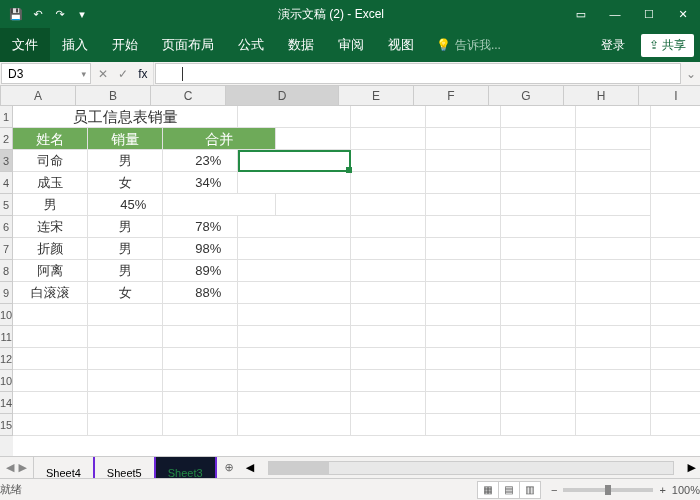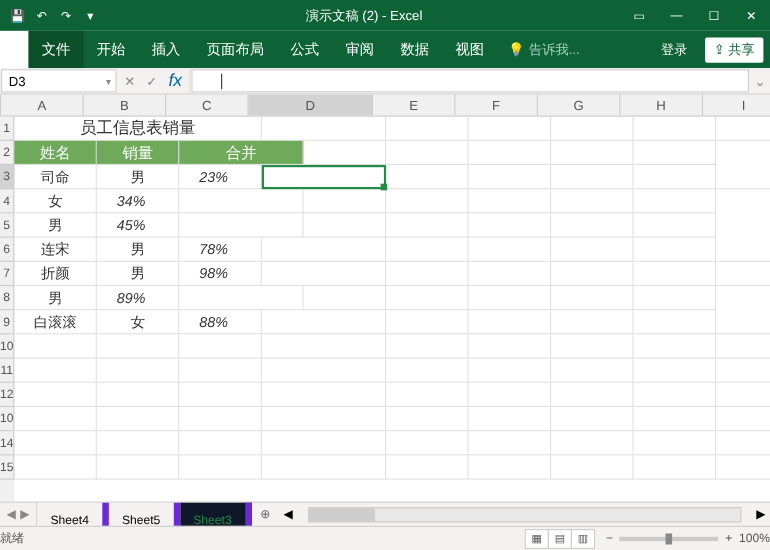--- a/index.html
+++ b/index.html
@@ -7,35 +7,35 @@
 
 
 .titlebar { background: #0e6336; height: 28px; display: flex; align-items: center; color: #fff; }
 .qat { display: flex; align-items: center; gap: 6px; padding: 0 8px; }
 .qat .ic { width: 16px; height: 16px; display: flex; align-items: center; justify-content: center; font-size: 11px; }
 .title-center { flex: 1; text-align: center; font-size: 12px; }
 .winbtns { display: flex; }
 .winbtns div { width: 34px; height: 28px; display: flex; align-items: center; justify-content: center; font-size: 11px; }
 
 
-.ribbon { background: #0e6336; height: 34px; display: flex; align-items: center; padding: 0 6px 0 0; color: #fff; margin-left: 26px; }
+.ribbon { background: #0e6336; height: 34px; display: flex; align-items: center; padding: 0 6px 0 0; color: #fff; }
 .tab { padding: 0 12px; height: 34px; display: flex; align-items: center; font-size: 13px; cursor: pointer; }
 .file-tab { background: #0a5129; }
 .tellme { display: flex; align-items: center; gap: 4px; padding: 0 10px; color: #a8cdb9; font-size: 12px; }
 .spacer { flex: 1; }
 .login { padding: 0 10px; font-size: 12px; }
 .share { background: #fff; color: #0e6336; padding: 3px 8px; border-radius: 2px; margin-left: 6px; display: flex; align-items: center; gap: 3px; font-size: 12px; }
 
 
 .formula-row { display: flex; height: 24px; border-bottom: 1px solid #ccc; align-items: stretch; background: #f3f2f1; }
-.namebox { width: 105px; border: 1px solid #ccc; background: #fff; display: flex; align-items: center; padding: 0 6px; margin: 1px; font-size: 12px; position: relative; }
+.namebox { width: 90px; border: 1px solid #ccc; background: #fff; display: flex; align-items: center; padding: 0 6px; margin: 1px; font-size: 12px; position: relative; }
 .namebox::after { content: "▾"; position: absolute; right: 4px; color: #888; font-size: 9px; }
 .fbtngroup { display: flex; align-items: center; border-right: 1px solid #ddd; padding: 0 6px; gap: 10px; }
 .fbtn { color: #888; font-size: 12px; }
-.fxlabel { font-style: italic; font-size: 16px; color: #0369a1; }
+.fxlabel { font-size: 12px; color: #0f172a; }
 .formula-input { flex: 1; background: #fff; border: 1px solid #ccc; margin: 1px; display: flex; align-items: center; padding: 0 8px; position: relative; }
 .cursor-line { width: 1px; height: 14px; background: #333; margin-left: 18px; }
 .expand-fb { width: 18px; display: flex; align-items: center; justify-content: center; color: #888; }
 
 
 .grid-wrap { flex: 1; display: flex; flex-direction: column; overflow: hidden; position: relative; }
 .colhdr-row { display: flex; height: 20px; background: #f0f0f0; border-bottom: 1px solid #ccc; }
 .selectall { width: 24px; border-right: 1px solid #ccc; background: #f0f0f0; position: relative; }
 .selectall::after { content: ""; position: absolute; right: 2px; bottom: 2px; border: 5px solid transparent; border-right-color: #aaa; border-bottom-color: #aaa; }
 .colhdr { flex: 0 0 75px; border-right: 1px solid #ccc; text-align: center; line-height: 20px; color: #555; font-size: 12px; }
@@ -45,29 +45,29 @@
 .grid-body { flex: 1; display: flex; overflow: hidden; }
 .rowhdrs { width: 24px; display: flex; flex-direction: column; background: #f0f0f0; }
 .rowhdr { height: 22px; border-bottom: 1px solid #ccc; border-right: 1px solid #ccc; text-align: center; line-height: 22px; color: #555; font-size: 11px; }
 .rowhdr.sel { background: #d2d2d2; }
 .cells { flex: 1; position: relative; }
 .row { display: flex; height: 22px; }
 .cell { flex: 0 0 75px; border-right: 1px solid #e0e0e0; border-bottom: 1px solid #e0e0e0; padding: 0 4px; line-height: 22px; font-size: 13px; color: #333; text-align: center; overflow: hidden; white-space: nowrap; }
 .cell.wide { flex: 0 0 113px; }
 .merge-title { flex: 0 0 225px; font-size: 15px; }
 .hdr-cell { background: #6eaa59; color: #fff; font-size: 14px; }
-.pct { text-align: center; padding-right: 16px; font-style: italic; }
+.pct { text-align: right; padding-right: 16px; }
 
 .selection { position: absolute; border: 2px solid #238b45; background: rgba(255,255,255,0); pointer-events: none; }
 .fill-handle { position: absolute; width: 6px; height: 6px; background: #238b45; bottom: -3px; right: -3px; }
 
 
 .sheetbar { height: 22px; border-top: 1px solid #ccc; display: flex; align-items: stretch; background: #f3f2f1; font-size: 11px; }
 .navtabs { display: flex; align-items: center; padding: 0 6px; gap: 4px; color: #888; border-right: 1px solid #ccc; }
-.sheettab { padding: 16px 12px; border-right: 6px solid #6d28d9; display: flex; align-items: center; background: #f3f2f1; cursor: pointer; }
+.sheettab { padding: 16px 12px; border-right: 2px solid #6d28d9; display: flex; align-items: center; background: #f3f2f1; cursor: pointer; }
 .sheettab.active { background: #0f172a; border-bottom: 2px solid #6eaa59; color: #238b45; }
 .addsheet { padding: 0 8px; display: flex; align-items: center; color: #666; }
 .hscroll { flex: 1; display: flex; align-items: center; justify-content: flex-end; padding: 0 4px; }
 .scrolltrack { flex: 1; height: 14px; background: #e8e8e8; margin: 0 14px; position: relative; border: 1px solid #ccc; }
 .scrollthumb { position: absolute; left: 0; top: 0; bottom: 0; width: 60px; background: #cdcdcd; }
 
 
 .statusbar { height: 22px; background: #f3f2f1; border-top: 1px solid #ccc; display: flex; align-items: center; padding: 0 0; font-size: 11px; color: #555; }
 .statusbar .spacer { flex: 1; }
 .viewbtns { display: flex; gap: 0; }
@@ -90,26 +90,26 @@
   <div class="winbtns">
     <div>▭</div>
     <div>—</div>
     <div>☐</div>
     <div>✕</div>
   </div>
 </div>
 
 <div class="ribbon">
   <div class="tab file-tab">文件</div>
+  <div class="tab">插入</div>
   <div class="tab">开始</div>
-  <div class="tab">插入</div>
   <div class="tab">页面布局</div>
   <div class="tab">公式</div>
+  <div class="tab">数据</div>
   <div class="tab">审阅</div>
-  <div class="tab">数据</div>
   <div class="tab">视图</div>
   <div class="tellme">
     <span>💡</span>
     <span>告诉我...</span>
   </div>
   <div class="spacer"></div>
   <div class="login">登录</div>
   <div class="share">
     <span>⇪</span>
     <span>共享</span>
@@ -190,20 +190,21 @@
             <div class="cell">男</div>
             <div class="cell pct">23%</div>
             <div class="cell wide"></div>
             <div class="cell"></div>
             <div class="cell"></div>
             <div class="cell"></div>
             <div class="cell"></div>
             <div class="cell"></div>
           </div>
           <div class="row">
+            <div class="cell">成玉</div>
             <div class="cell">女</div>
             <div class="cell pct">34%</div>
             <div class="cell wide"></div>
             <div class="cell"></div>
             <div class="cell"></div>
             <div class="cell"></div>
             <div class="cell"></div>
             <div class="cell"></div>
           </div>
           <div class="row">
@@ -232,20 +233,21 @@
             <div class="cell">男</div>
             <div class="cell pct">98%</div>
             <div class="cell wide"></div>
             <div class="cell"></div>
             <div class="cell"></div>
             <div class="cell"></div>
             <div class="cell"></div>
             <div class="cell"></div>
           </div>
           <div class="row">
+            <div class="cell">阿离</div>
             <div class="cell">男</div>
             <div class="cell pct">89%</div>
             <div class="cell wide"></div>
             <div class="cell"></div>
             <div class="cell"></div>
             <div class="cell"></div>
             <div class="cell"></div>
             <div class="cell"></div>
           </div>
           <div class="row">

